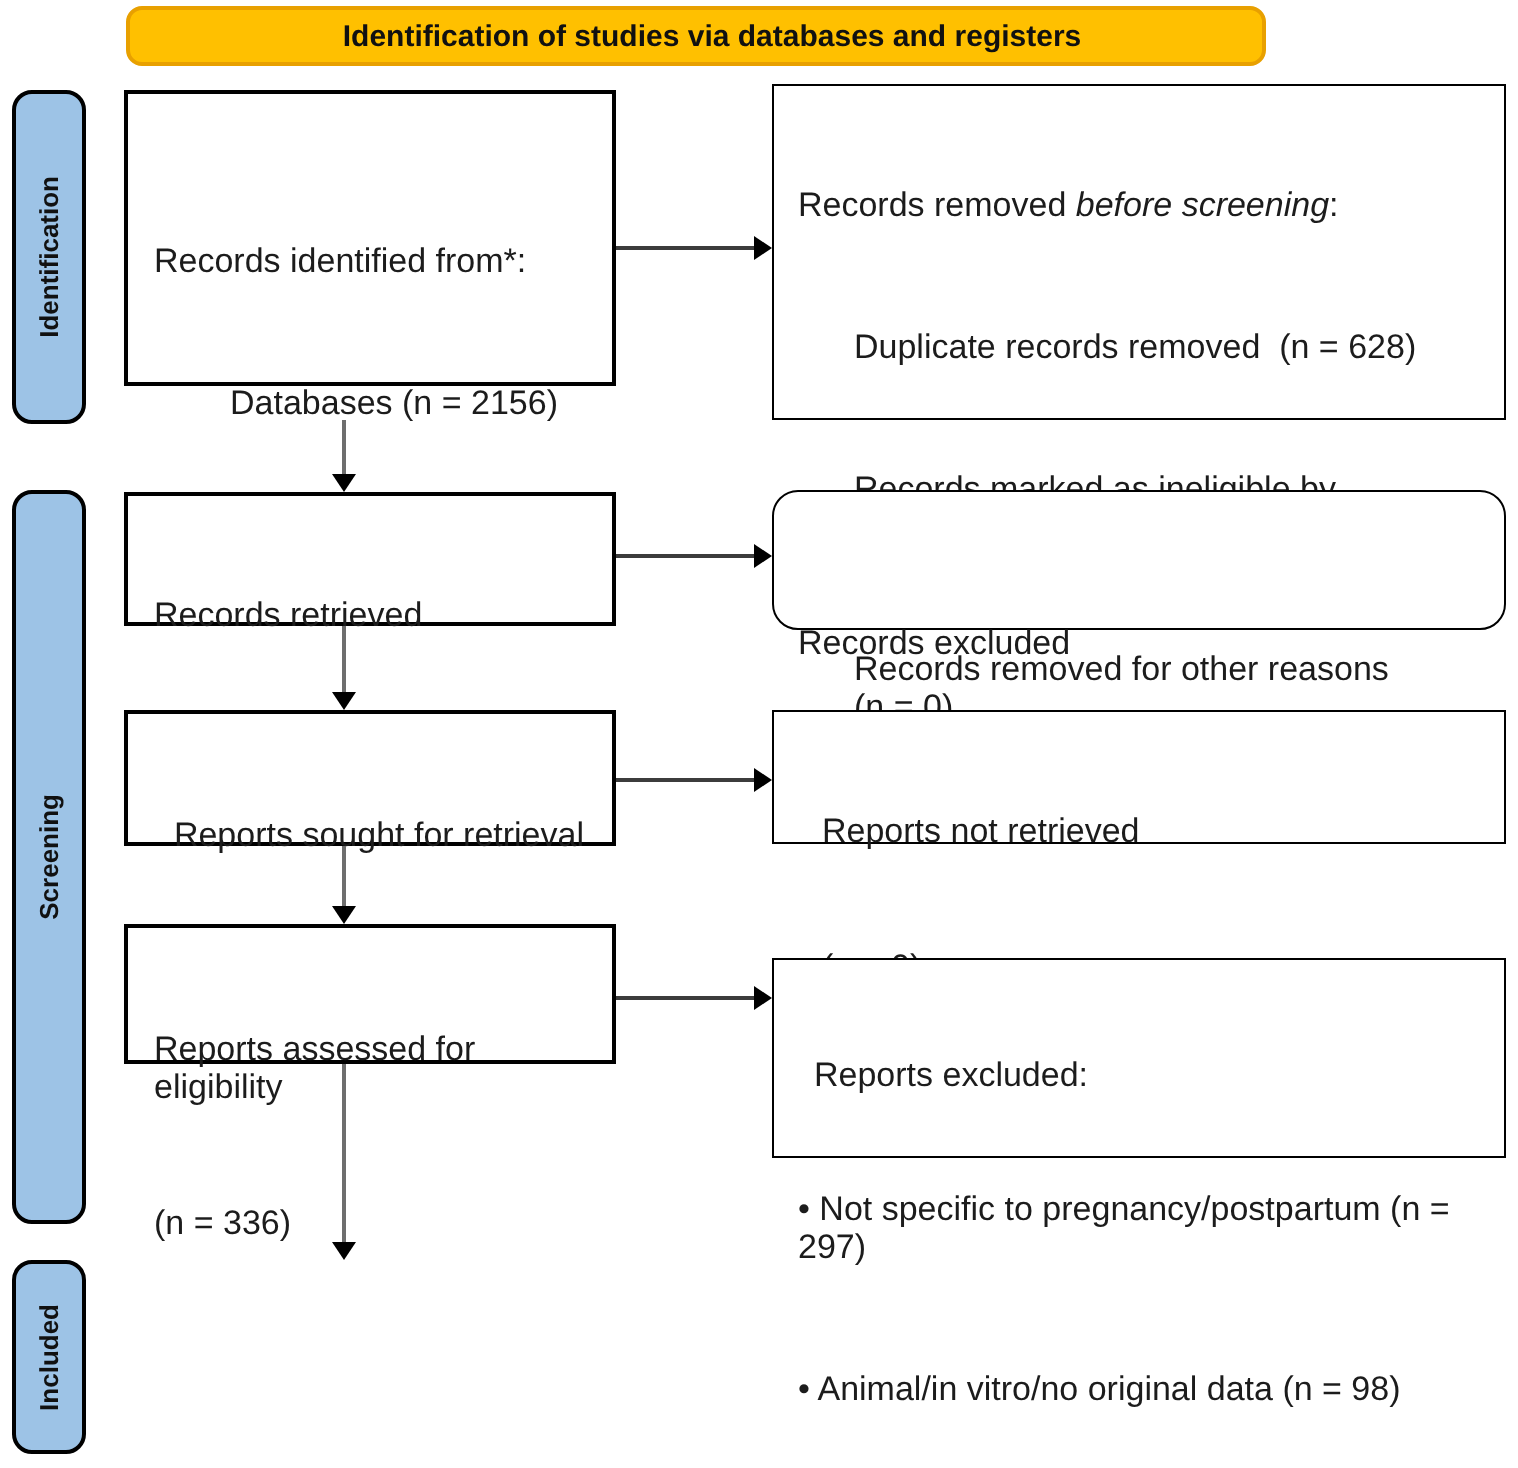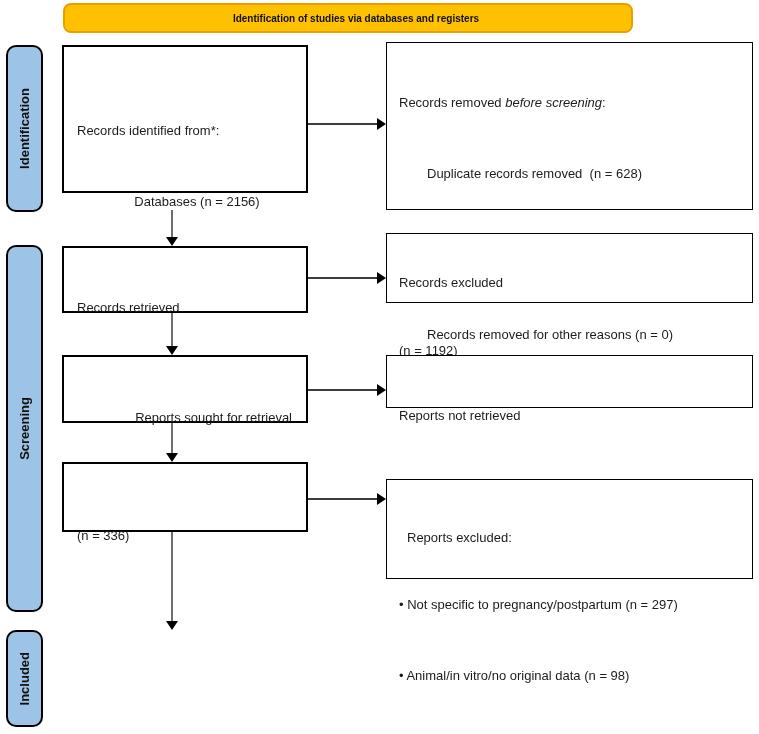--- a/index.html
+++ b/index.html
@@ -7,56 +7,56 @@
     position:relative; width:759px; height:734px; background:#ffffff;
     font-family:"Liberation Sans", sans-serif; color:#1c1c1c;
   }
   
   .banner {
     position:absolute; left:63px; top:3px; width:570px; height:30px;
     background:#FFC000; border:2px solid #E8A000; border-radius:8px;
     display:flex; align-items:center; justify-content:center;
     box-sizing:border-box;
   }
-  .banner span { font-weight:bold; font-size:10px; color:#111111;margin-left:16px; }
+  .banner span { font-weight:bold; font-size:15px; color:#111111;margin-left:16px; }
 
   
   .stage {
     position:absolute; left:6px; width:37px;
     background:#9DC3E6; border:2px solid #000000; border-radius:10px;
     display:flex; align-items:center; justify-content:center;
     box-sizing:border-box;
   }
   .stage span {
     writing-mode:vertical-rl; transform:rotate(180deg);
     font-weight:bold; font-size:13px; color:#111111; white-space:nowrap;
   }
   .stage-identification { top:45px; height:167px; }
   .stage-screening      { top:245px; height:367px; }
   .stage-included       { top:630px; height:97px; }
 
   
   .fbox {
     position:absolute; background:#ffffff; border:2px solid #000000;
-    box-sizing:border-box; font-size:13px; line-height:19px;
+    box-sizing:border-box; font-size:17px; line-height:19px;
     white-space:pre-wrap;
   }
   .fbox.thin { border-width:1.5px; }
   .col-left  { left:62px;  width:246px; }
   .col-right { left:386px; width:367px; }
 
   .box-records-identified { top:45px;  height:148px; padding:36px 14px 0 13px; }
   .box-records-screened   { top:246px; height:67px;  padding:12px 14px 0 13px; }
   .box-reports-sought     { top:355px; height:68px;  padding:13px 14px 0 13px;text-align:right; }
   .box-reports-assessed   { top:462px; height:70px;  padding:13px 14px 0 13px; }
   .box-studies-included   { top:630px; height:97px;  padding:22px 14px 0 13px; }
 
   .box-records-removed    { top:42px;  height:168px; padding:12px 12px 0 12px; }
-  .box-records-excluded   { top:233px; height:70px;  padding:1px 12px 0 12px; }
-  .box-reports-not-retrieved { top:355px; height:53px; padding:12px 12px 0 12px; }
+  .box-records-excluded   { top:245px; height:70px;  padding:28px 12px 0 12px;border-radius:13px; }
+  .box-reports-not-retrieved { top:355px; height:67px; padding:12px 12px 0 24px; }
   .box-reports-excluded   { top:479px; height:100px; padding:10px 12px 0 12px; }
 
   .indent   { margin-left:25px; margin-top:14px;text-align:center; }
   .indent-r { margin-left:28px; margin-top:14px; max-width:285px; }
   .gap      { margin-top:11px; }
   .bullet1  { margin-top:10px; }
   .bullet2  { margin-top:14px; }
   .head-pad { margin-left:8px; }
   .it { font-style:italic; }
 
@@ -121,20 +121,21 @@
     <div>Records retrieved</div>
     <div class="gap">(n = 1528)</div>
   </div>
 
   <div class="fbox col-left box-reports-sought">
     <div>Reports sought for retrieval</div>
     <div class="gap">(n = 336)</div>
   </div>
 
   <div class="fbox col-left box-reports-assessed">
+    <div>Reports assessed for eligibility</div>
     <div class="gap">(n = 336)</div>
   </div>
 
 
   <div class="fbox thin col-right box-records-removed">
     <div><span>Records removed </span><span class="it">before screening</span><span>:</span></div>
     <div class="indent-r">Duplicate records removed  (n = 628)</div>
     <div class="indent-r">Records marked as ineligible by automation tools (n = 0)</div>
     <div class="indent-r">Records removed for other reasons (n = 0)</div>
   </div>

